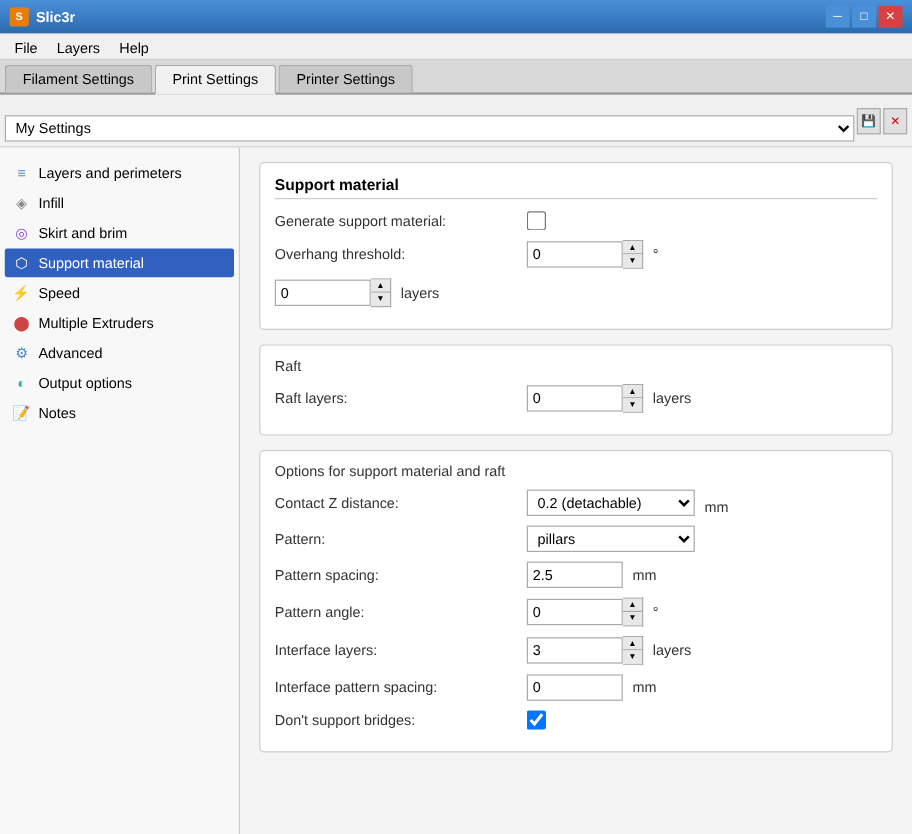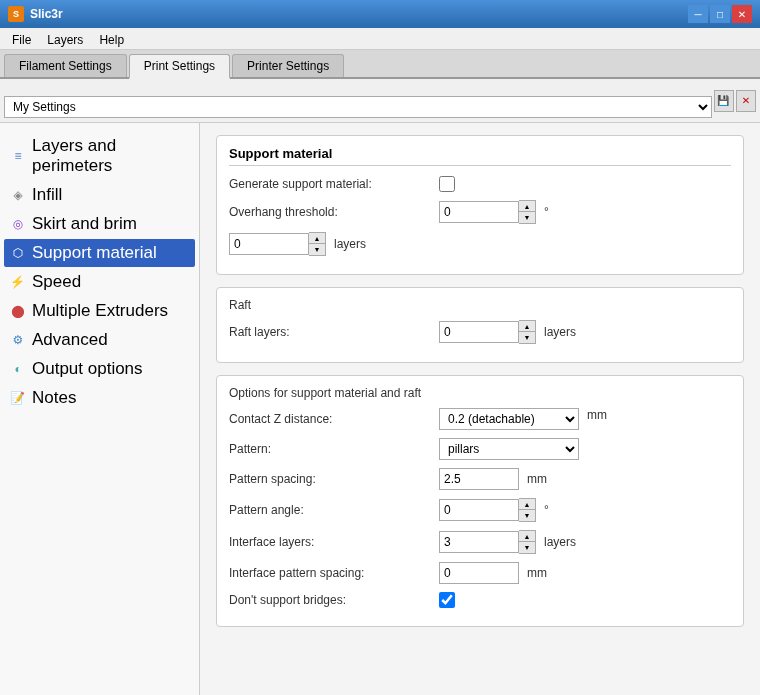--- a/index.html
+++ b/index.html
@@ -145,21 +145,21 @@
     .sidebar-item.active {
       background: #3060c0;
       color: white;
     }
     .sidebar-item-icon {
       width: 16px; height: 16px;
       margin-right: 6px;
       flex-shrink: 0;
       display: flex; align-items: center; justify-content: center;
     }
-    .sidebar-item-label { font-size: 17px; }
+    .sidebar-item-label { font-size: 12px; }
 
     
     .icon-layers { color: #5588cc; }
     .icon-infill { color: #888; }
     .icon-skirt { color: #8844cc; }
     .icon-speed { color: #cc8844; }
     .icon-extruder { color: #cc4444; }
     .icon-advanced { color: #4488cc; }
     .icon-output { color: #44aaaa; }
     .icon-notes { color: #ccaa44; }
@@ -247,21 +247,21 @@
 
     .section-header {
       font-size: 12px;
       font-weight: normal;
       margin-bottom: 8px;
       color: #333;
     }
 
     .dropdown-control {
       display: flex;
-      align-items: flex-start;
+      align-items: flex-end;
       gap: 4px;
     }
     .dropdown-select {
       height: 22px;
       border: 1px solid #aaa;
       background: white;
       font-size: 12px;
       padding: 0 4px;
       min-width: 140px;
       cursor: pointer;

